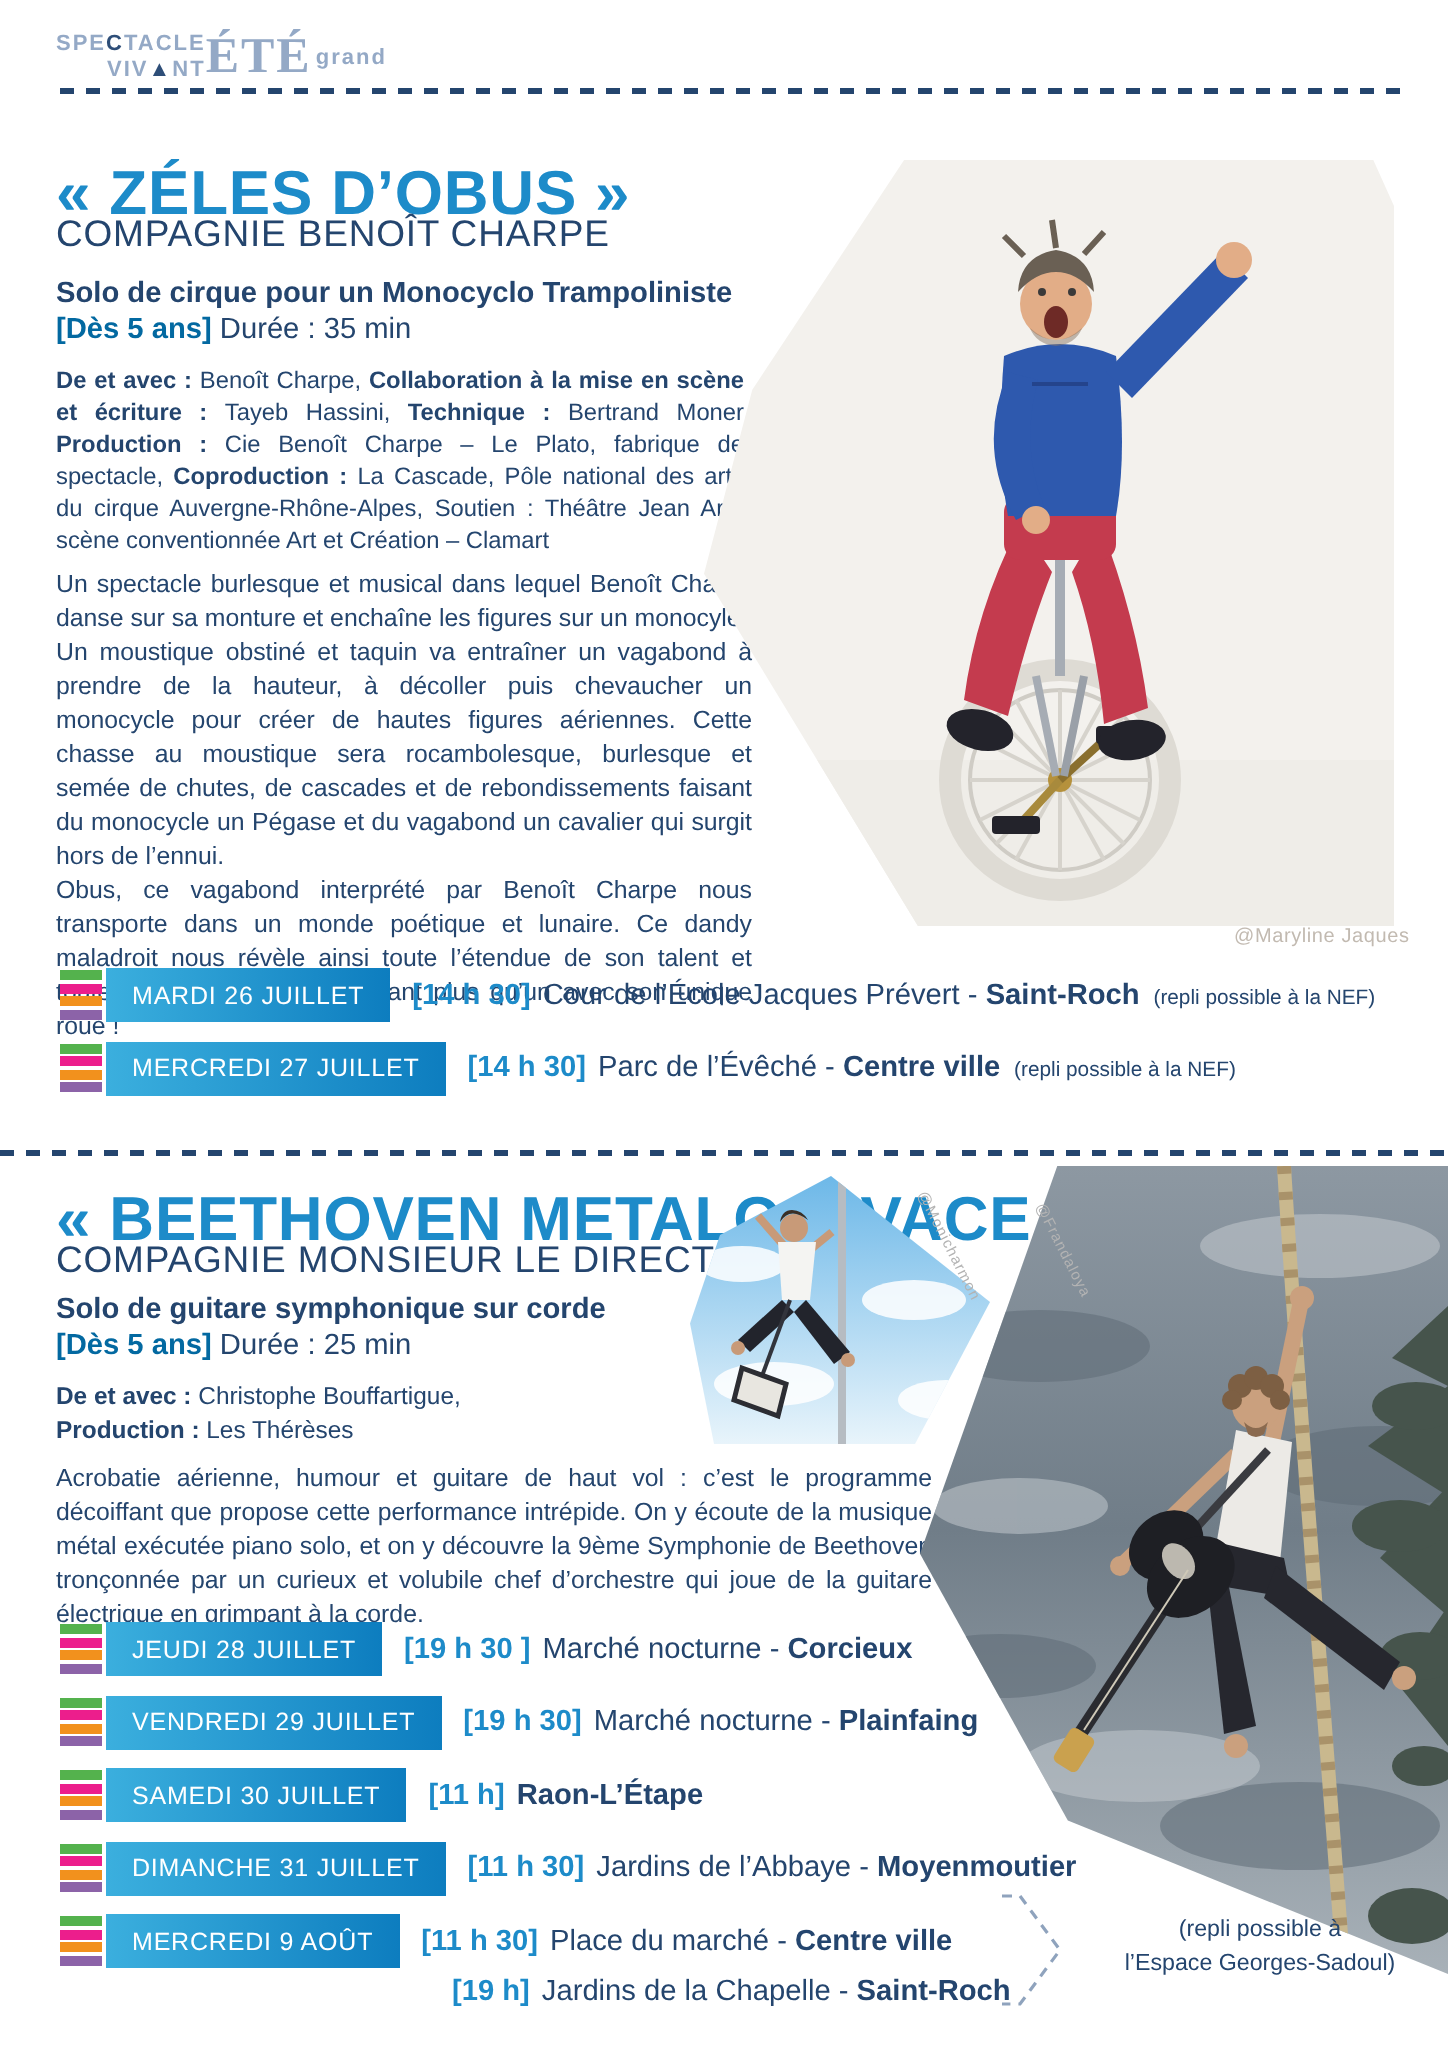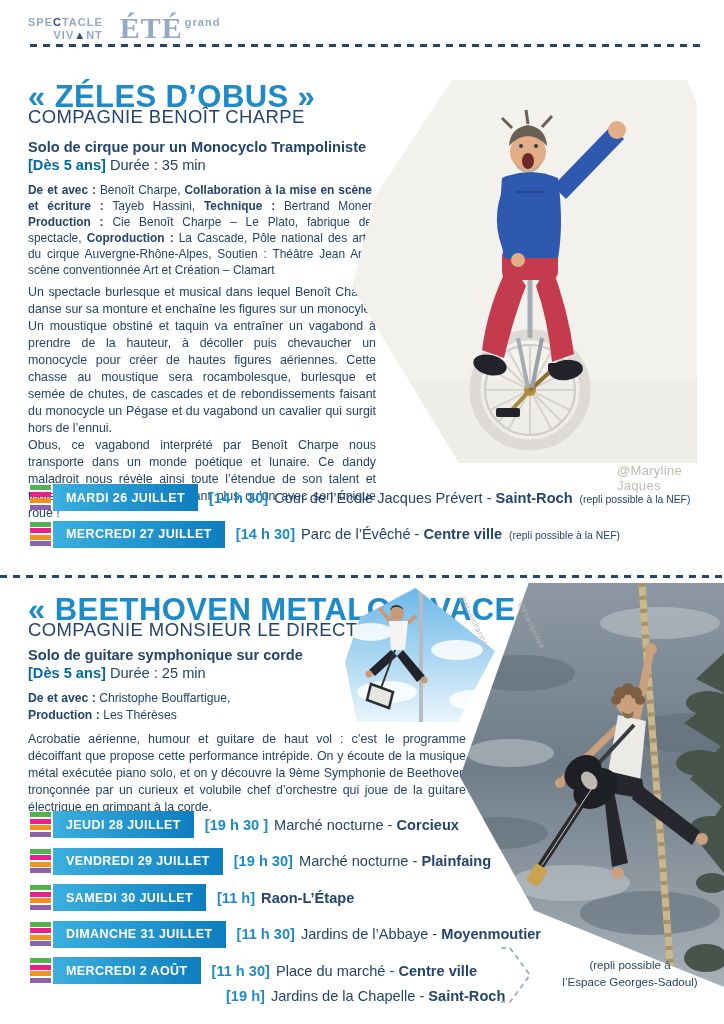--- a/index.html
+++ b/index.html
@@ -3,55 +3,55 @@
 <meta charset="utf-8">
 <style>
 *{margin:0;padding:0;box-sizing:border-box}
 html,body{background:#ffffff}
 body{font-family:"Liberation Sans",sans-serif}
 .page{position:relative;width:724px;height:1024px;margin:0 auto;background:#fff;overflow:hidden;color:#24456e}
 .dash{position:absolute;height:3px;background:repeating-linear-gradient(90deg,#24456e 0 7px,transparent 7px 13px)}
 #dash-top{left:30px;width:675px;top:44px}
 #dash-mid{left:0px;width:724px;top:575px}
 
-.logo{position:absolute;left:28px;top:16px;display:flex;align-items:flex-start;color:#94a9c6}
+.logo{position:absolute;left:28px;top:16px;display:flex;align-items:center;color:#94a9c6}
 .logo-left{font-size:11px;font-weight:bold;letter-spacing:1px;line-height:1.15;text-align:right}
 .logo .d{color:#2e4e78}
-.logo-ete{font-family:"Liberation Serif",serif;font-size:30px;font-weight:bold;letter-spacing:1px;margin-left:17px;line-height:.8}
+.logo-ete{font-family:"Liberation Serif",serif;font-size:25px;font-weight:bold;letter-spacing:1px;margin-left:0;line-height:.8}
 .logo-grand{font-size:11px;font-weight:bold;letter-spacing:1px;margin-left:2px}
 
 .h1{position:absolute;font-size:31px;font-weight:bold;color:#1d8bc9;letter-spacing:.4px;white-space:nowrap}
 .h2{position:absolute;font-size:18.5px;font-weight:normal;color:#24456e;letter-spacing:.4px;white-space:nowrap}
 .tagline{position:absolute;font-size:14.6px;font-weight:bold;white-space:nowrap}
 .ageline{position:absolute;font-size:14.6px;white-space:nowrap}
 .age{color:#0369a1;font-weight:bold}
 .credits{position:absolute;font-size:11.9px;line-height:1.34;text-align:justify}
 .credits .b{font-weight:bold}
 .desc{position:absolute;font-size:12.4px;line-height:1.37;text-align:justify}
 .desc p{margin:0}
 .credline{font-size:12.2px;line-height:1.45}
 .credline .b{font-weight:bold}
 
 .photo{position:absolute;overflow:hidden}
 .photo svg{display:block;width:100%;height:100%}
 #photo1{left:352px;top:80px;width:345px;height:383px;clip-path:polygon(29% 0,97% 0,100% 6%,100% 100%,31% 100%,0 54%,7% 30%)}
 #photo2{left:345px;top:588px;width:150px;height:134px;clip-path:polygon(47% 0,100% 47%,75% 100%,8% 100%,0 55%,10% 22%)}
 #photo3{left:460px;top:583px;width:264px;height:404px;clip-path:polygon(26% 0,100% 0,100% 100%,28% 81%,0 48%)}
-.photo-credit{position:absolute;font-size:13px;color:#c2bab1;letter-spacing:.3px}
+.photo-credit{position:absolute;font-size:10px;color:#c2bab1;letter-spacing:.3px}
 #credit1{left:617px;top:463px}
 .rot-credit{position:absolute;font-size:7.5px;color:#b3b3b3;letter-spacing:.6px;transform-origin:0 0;transform:rotate(63deg);white-space:nowrap}
 #credit2{left:465px;top:594px}
 #credit3{left:524px;top:600px}
 
 .dates{position:absolute;left:30px}
 .date-row{display:flex;align-items:stretch;height:27px;margin-bottom:9.5px}
 .stripes{width:21px;display:flex;flex-direction:column;justify-content:space-between;padding:1px 0}
 .stripes i{display:block;height:5px}
 .st-g{background:#54b24d}.st-m{background:#ec1e8c}.st-o{background:#f2911d}.st-p{background:#8c63a8}
-.date-box{display:flex;align-items:center;margin-left:2px;padding:0 13px;background:linear-gradient(90deg,#3bafde,#0d7dbf);color:#fff;font-weight:bold;font-size:12.5px;letter-spacing:.4px;white-space:nowrap}
+.date-box{display:flex;align-items:center;margin-left:2px;padding:0 13px;background:linear-gradient(90deg,#3bafde,#0d7dbf);color:#fff;font-weight:normal;font-size:12.5px;letter-spacing:.4px;white-space:nowrap}
 .time{color:#1d8bc9;font-weight:bold;font-size:14.6px;margin-left:11px;white-space:pre;align-self:center}
 .venue{font-size:14.6px;margin-left:6px;white-space:nowrap;align-self:center}
 .venue b{font-weight:bold}
 .venue .note{font-size:10.4px;margin-left:4px}
 #dates1{top:484px}
 #dates2{top:811px}
 .extra-line{position:absolute;left:213px;top:988px;display:flex;align-items:center}
 .extra-line .time{margin-left:13px}
 
 #repli-chevron{position:absolute;left:500px;top:944px}
@@ -322,21 +322,21 @@
         <span class="time">[11 h 30]</span>
         <span class="venue">Jardins de l’Abbaye - <b>Moyenmoutier</b></span>
       </div>
       <div class="date-row">
         <span class="stripes">
           <i class="st-g"></i>
           <i class="st-m"></i>
           <i class="st-o"></i>
           <i class="st-p"></i>
         </span>
-        <span class="date-box">MERCREDI 2 AOÛT</span>
+        <span class="date-box">MERCREDI 9 AOÛT</span>
         <span class="time">[11 h 30]</span>
         <span class="venue">Place du marché - <b>Centre ville</b></span>
       </div>
     </div>
 
   <div class="extra-line">
     <span class="time">[19 h]</span>
     <span class="venue"><span>Jardins de la Chapelle - </span><b>Saint-Roch</b></span>
   </div>
 

